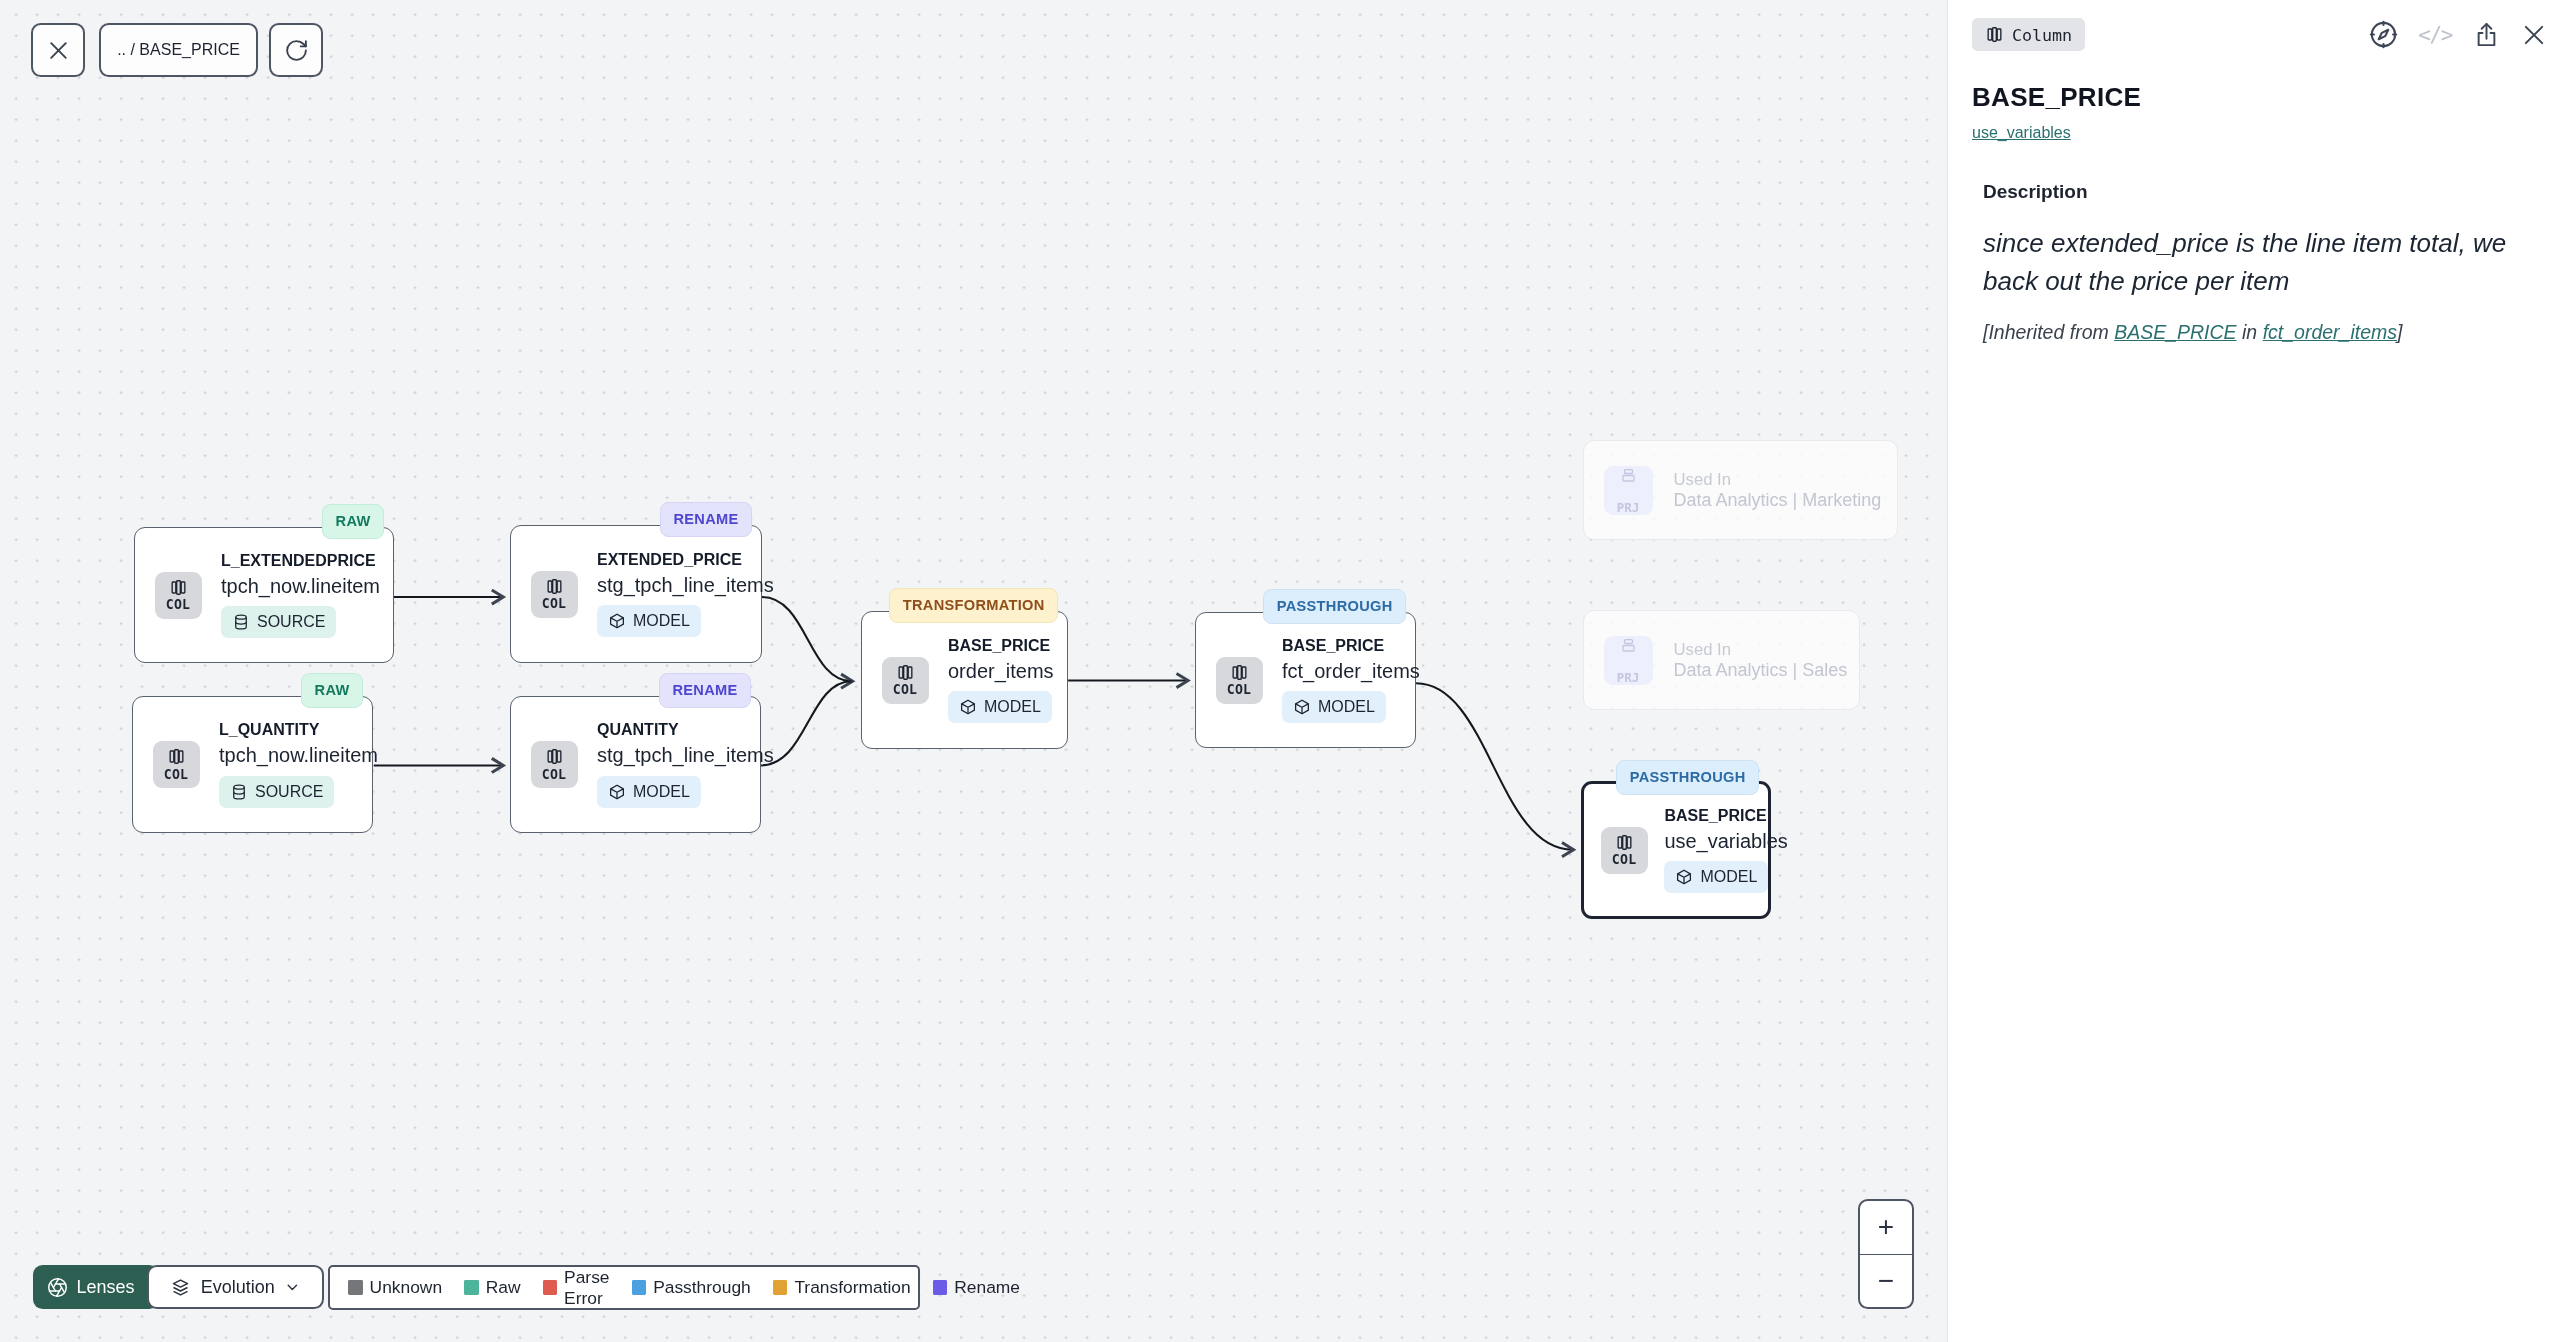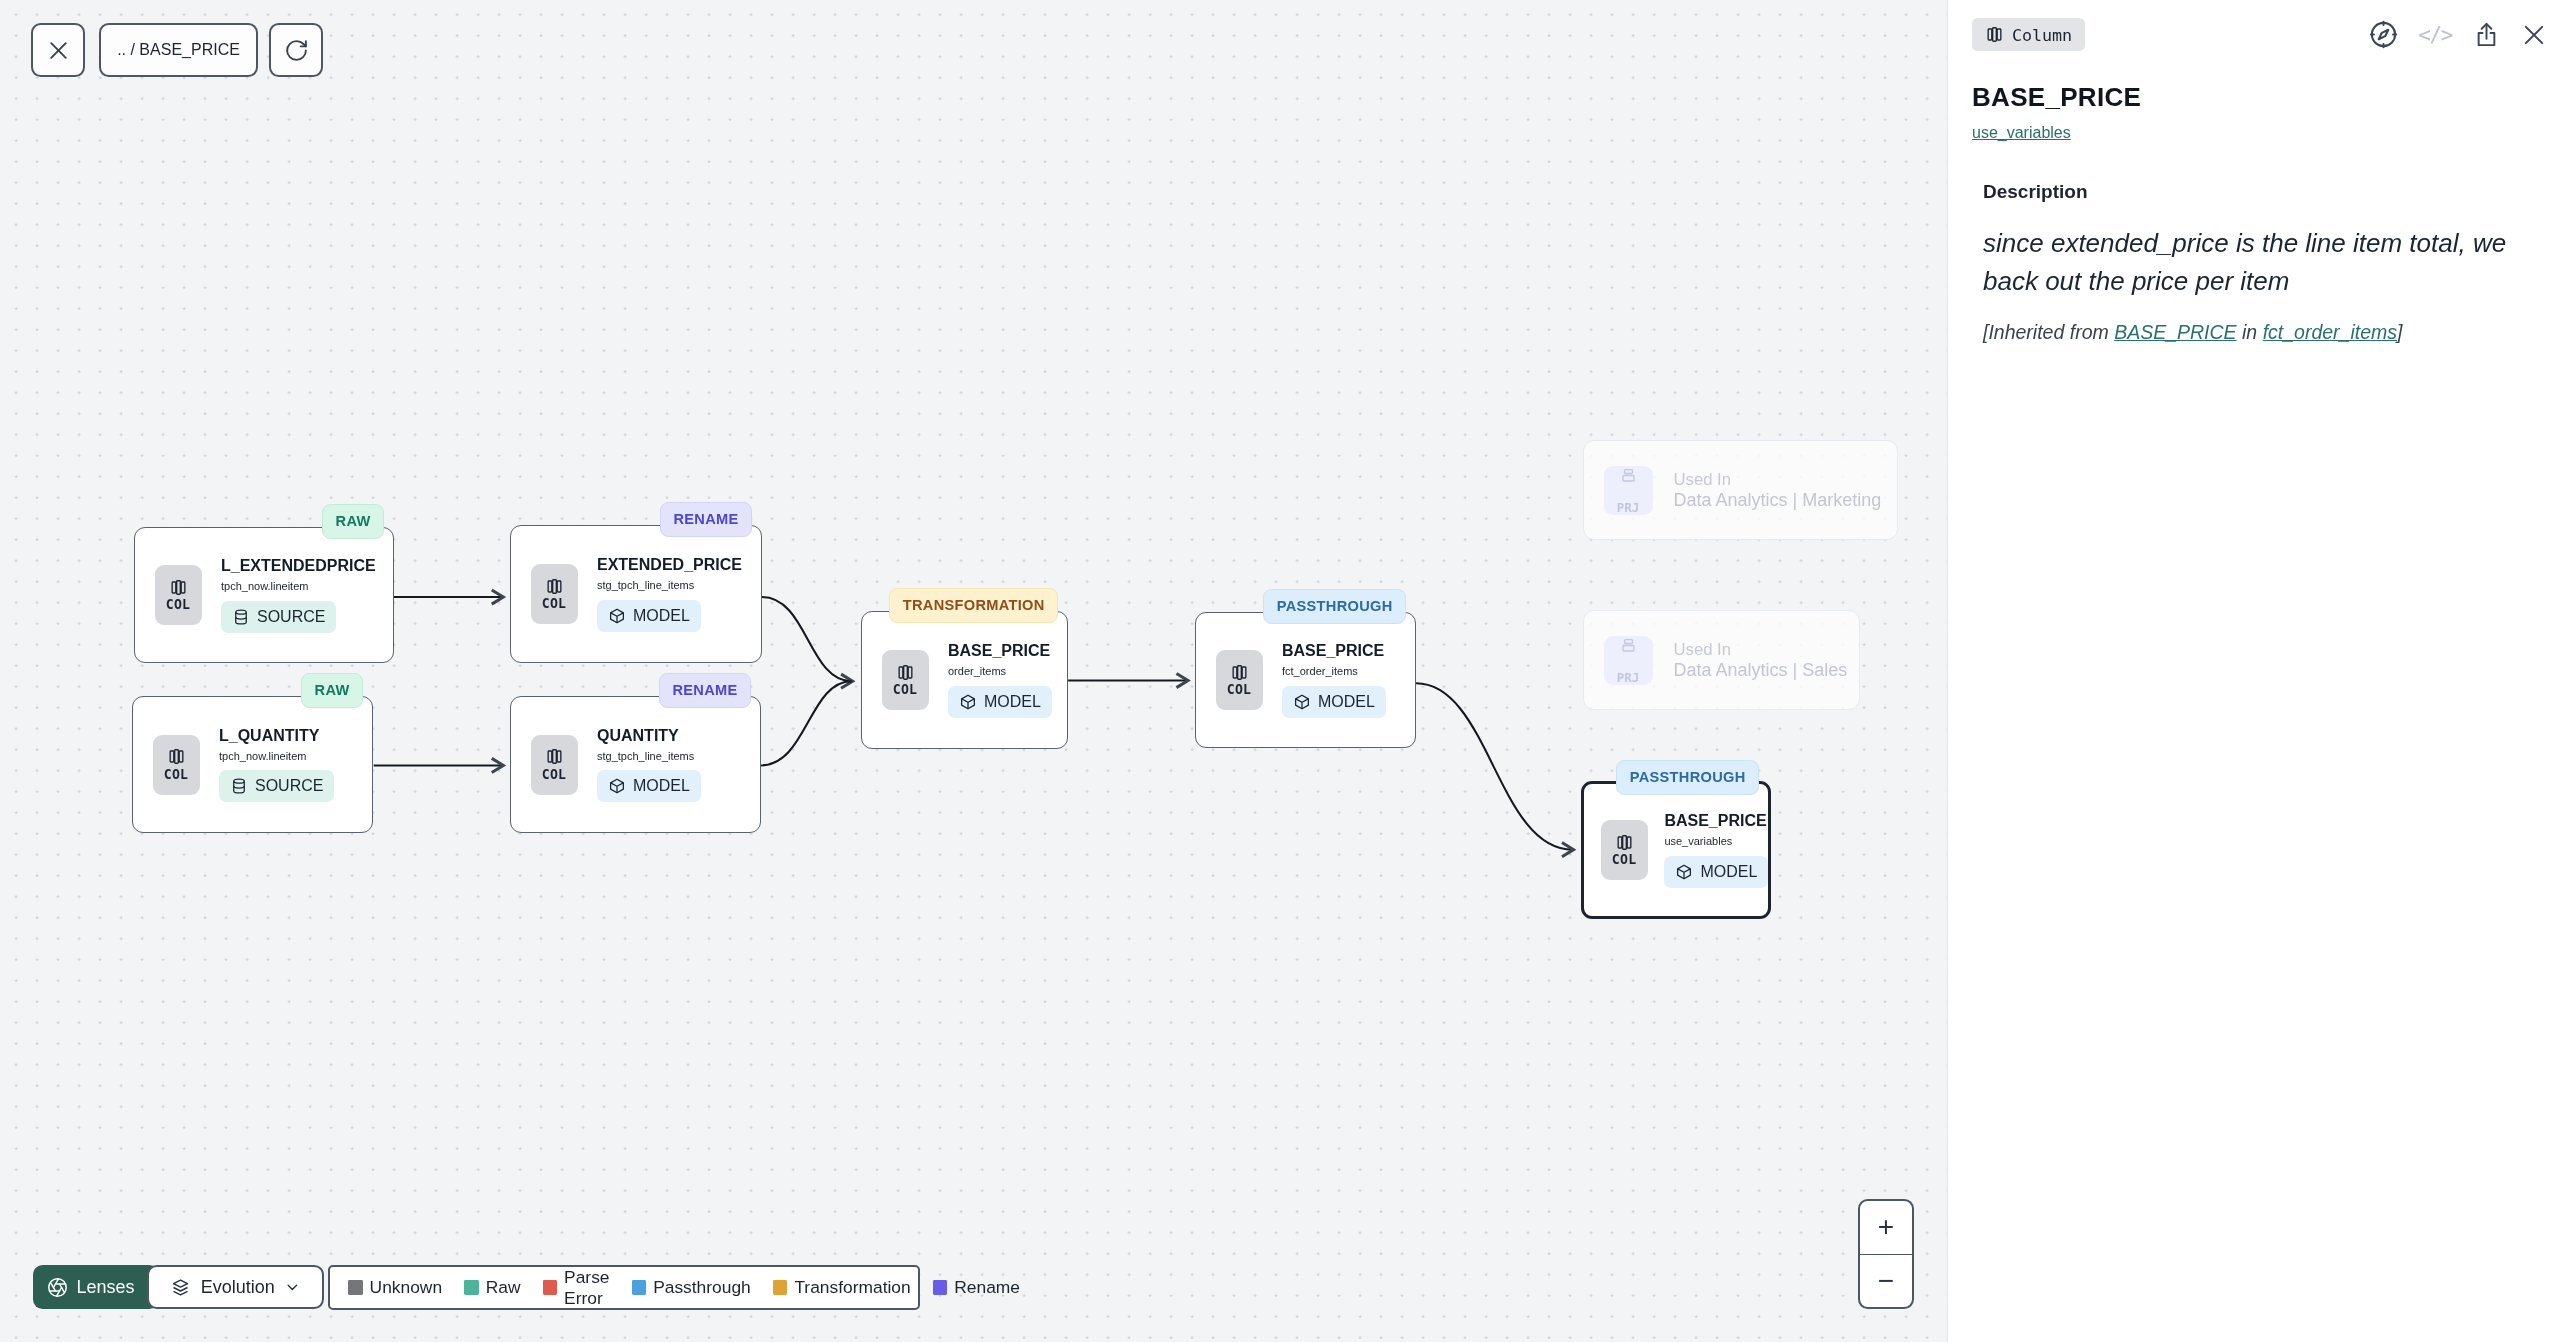--- a/index.html
+++ b/index.html
@@ -52,30 +52,30 @@
     position:absolute; top:-24px; right:9px; height:35px; line-height:32px;
     padding:0 12.5px; border-radius:8.4px; font-size:14.6px; font-weight:700;
     letter-spacing:0.3px;
   }
   .corner-badge.raw            { background:#d7f6e8; color:#13795f; border:1.4px solid #c2ecd9; }
   .corner-badge.rename         { background:#e3e3fc; color:#4f46cf; border:1.4px solid #d4d4f5; }
   .corner-badge.transformation { background:#fdf2cd; color:#8f4e1c; border:1.4px solid #f3e5b4; }
   .corner-badge.passthrough    { background:#dcedfb; color:#2c6ba3; border:1.4px solid #cbe2f5; }
 
   .col-chip {
-    width:47px; height:60px; background:#d6d8dc; border-radius:9px;
+    width:47px; height:47px; background:#d6d8dc; border-radius:9px;
     display:flex; flex-direction:column; align-items:center; justify-content:center;
     flex:0 0 auto; gap:0.7px;
   }
   .col-chip svg { stroke:#1d2430; }
   .col-label { font-family:"DejaVu Sans Mono", monospace; font-size:13.2px; font-weight:700; letter-spacing:0.3px; }
 
   .node-body { display:flex; flex-direction:column; align-items:flex-start; gap:4.9px; min-width:0; }
   .node-title { font-size:16px; font-weight:700; white-space:nowrap; color:#141c29;text-align:right; }
-  .node-subtitle { font-size:11px; white-space:nowrap; color:#1b2330; }
+  .node-subtitle { font-size:20px; white-space:nowrap; color:#1b2330; }
   .kind-badge {
     margin-top:3.5px; display:inline-flex; align-items:center; gap:7px;
     height:32px; padding:0 11px; border-radius:7px; font-size:16px; font-weight:500;
   }
   .kind-badge.source { background:#ddf2ec; }
   .kind-badge.model  { background:#e2f0fb; }
   .kind-badge svg { stroke:#1d2430; }
 
   
   .used-card {

